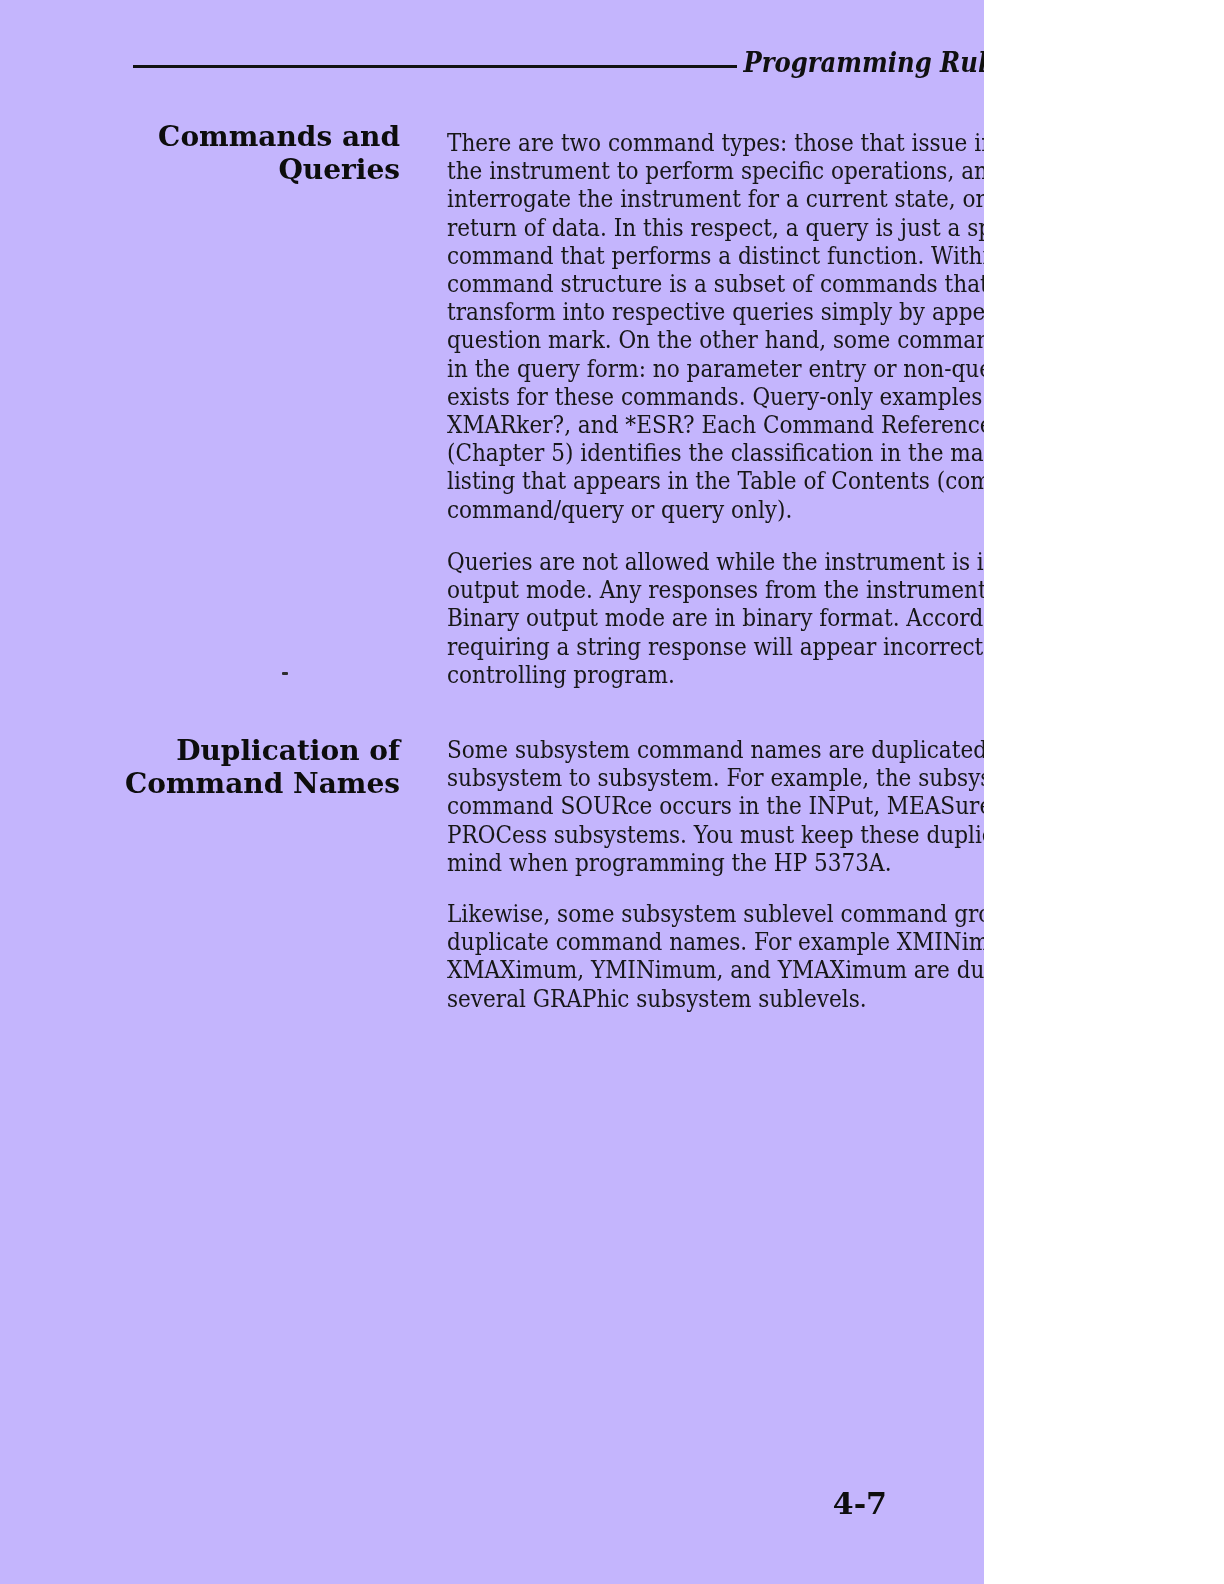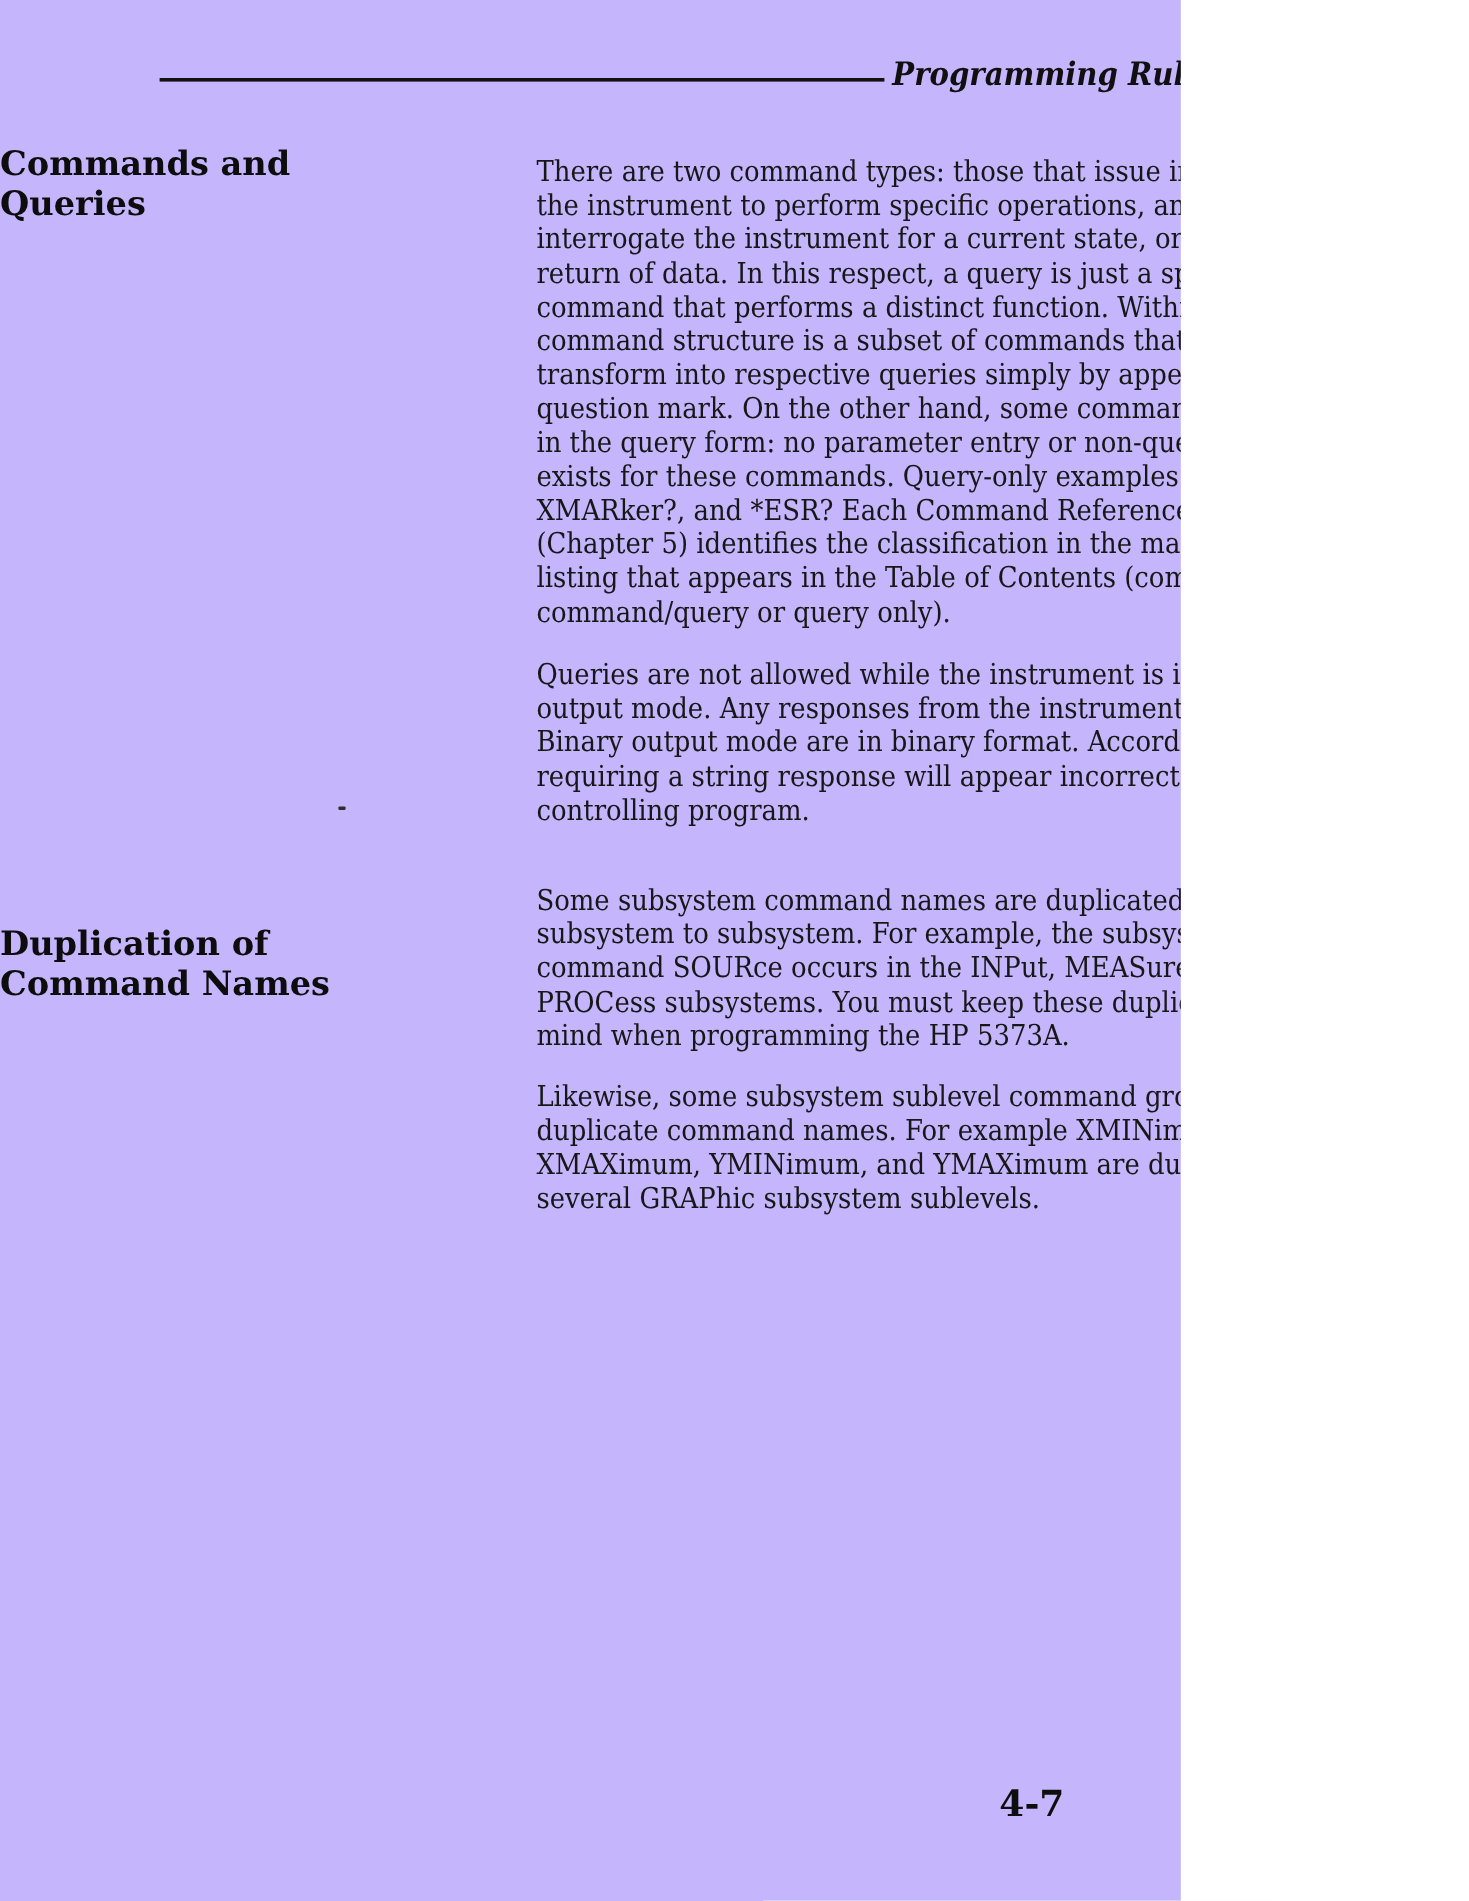--- a/index.html
+++ b/index.html
@@ -38,28 +38,29 @@
     white-space: pre;
     transform: scaleX(0.9);
     transform-origin: 100% 0;
   }
 
   
   .margin-heading {
     position: absolute;
     left: 0;
     width: 400px;
+    text-align: right;
     font-size: 28px;
     line-height: 33px;
     font-weight: bold;
     color: #0d0d0d;
     white-space: pre;
   }
   #heading-1 { top: 120px; }
-  #heading-2 { top: 770px; }
+  #heading-2 { top: 734px; }
 
   
   .para {
     position: absolute;
     left: 447px;
     width: 700px;
     font-size: 24px;
     line-height: 28.2px;
     color: #171717;
     white-space: pre;

